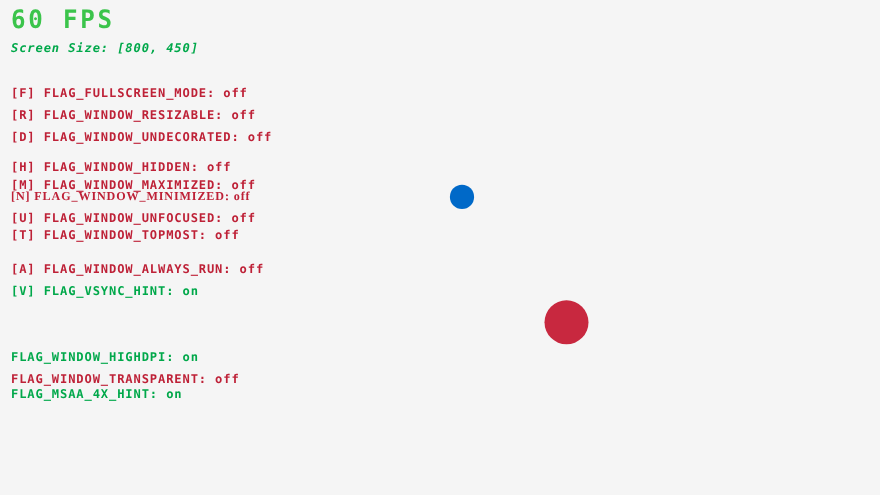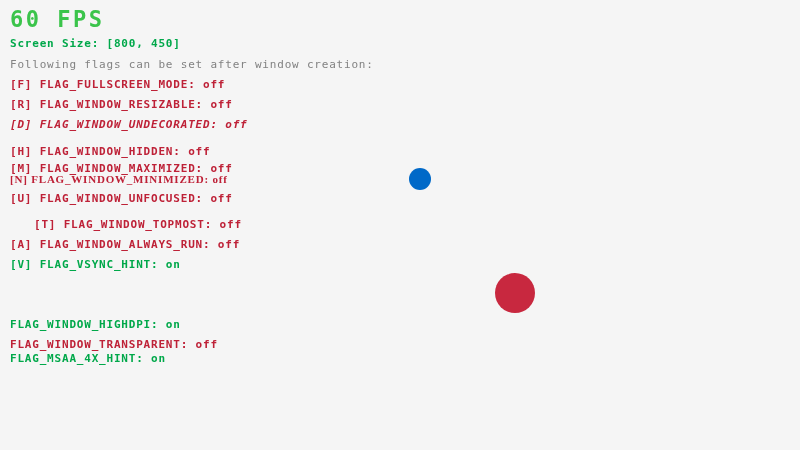--- a/index.html
+++ b/index.html
@@ -87,33 +87,32 @@
     background: #c8283f;
   }
 </style>
 </head>
 <body>
 
 <div id="app" style="background: rgb(245, 245, 245); padding-left: 48px;">
 
   <div class="txt" id="fps-counter" style="color: rgb(59, 196, 75);">60 FPS</div>
 
-  <div class="txt" id="screen-size" style="color: rgb(0, 168, 74);">Screen Size: [800, 450]</div>
+  <div class="txt" id="screen-size" style="color: rgb(0, 168, 74); font-style: italic;">Screen Size: [800, 450]</div>
 
-  <div class="txt section-heading" id="heading-after" style="color: rgb(130, 130, 130);">Following flags can be set after window creation:</div>
 
   <div id="runtime-flag-list">
       <div class="txt flag-line flag-off" style="top: 79px; color: rgb(190, 33, 55);">[F] FLAG_FULLSCREEN_MODE: off</div>
       <div class="txt flag-line flag-off" style="top: 99px; color: rgb(190, 33, 55);">[R] FLAG_WINDOW_RESIZABLE: off</div>
-      <div class="txt flag-line flag-off" style="top: 119px; color: rgb(190, 33, 55); font-style: italic;">[D] FLAG_WINDOW_UNDECORATED: off</div>
+      <div class="txt flag-line flag-off" style="top: 119px; color: rgb(190, 33, 55);">[D] FLAG_WINDOW_UNDECORATED: off</div>
       <div class="txt flag-line flag-off" style="top: 146px; color: rgb(190, 33, 55);">[H] FLAG_WINDOW_HIDDEN: off</div>
       <div class="txt flag-line flag-off" style="top: 174px; color: rgb(190, 33, 55); font-family: Liberation Serif, serif;">[N] FLAG_WINDOW_MINIMIZED: off</div>
       <div class="txt flag-line flag-off" style="top: 163px; color: rgb(190, 33, 55);">[M] FLAG_WINDOW_MAXIMIZED: off</div>
       <div class="txt flag-line flag-off" style="top: 193px; color: rgb(190, 33, 55);">[U] FLAG_WINDOW_UNFOCUSED: off</div>
-      <div class="txt flag-line flag-off" style="top: 219px; color: rgb(190, 33, 55); margin-left: 24px;">[T] FLAG_WINDOW_TOPMOST: off</div>
+      <div class="txt flag-line flag-off" style="top: 208px; color: rgb(190, 33, 55);">[T] FLAG_WINDOW_TOPMOST: off</div>
       <div class="txt flag-line flag-off" style="top: 239px; color: rgb(190, 33, 55);">[A] FLAG_WINDOW_ALWAYS_RUN: off</div>
       <div class="txt flag-line flag-on" style="top: 259px; color: rgb(0, 168, 74); text-align: right;">[V] FLAG_VSYNC_HINT: on</div>
     </div>
 
 
   <div id="startup-flag-list">
       <div class="txt flag-line flag-on" style="top: 319px; color: rgb(0, 168, 74);">FLAG_WINDOW_HIGHDPI: on</div>
       <div class="txt flag-line flag-off" style="top: 339px; color: rgb(190, 33, 55);">FLAG_WINDOW_TRANSPARENT: off</div>
       <div class="txt flag-line flag-on" style="top: 353px; color: rgb(0, 168, 74);">FLAG_MSAA_4X_HINT: on</div>
     </div>

